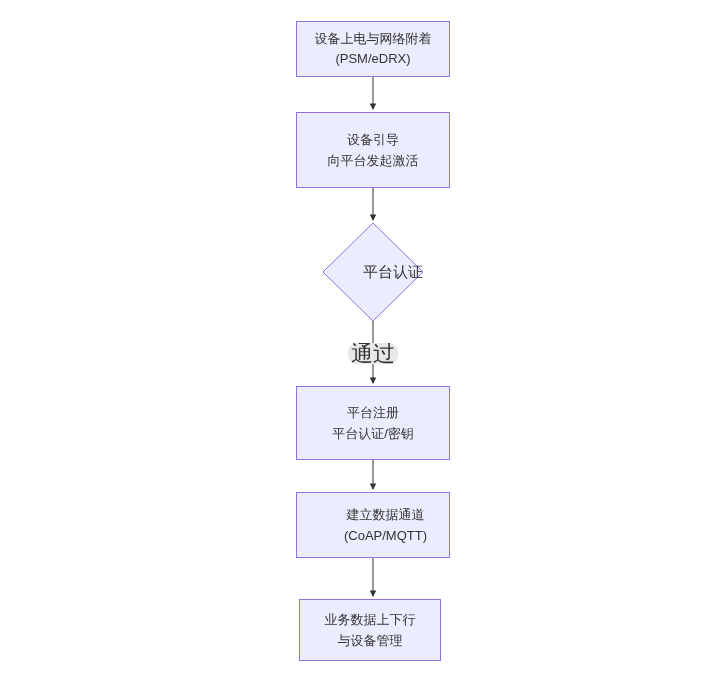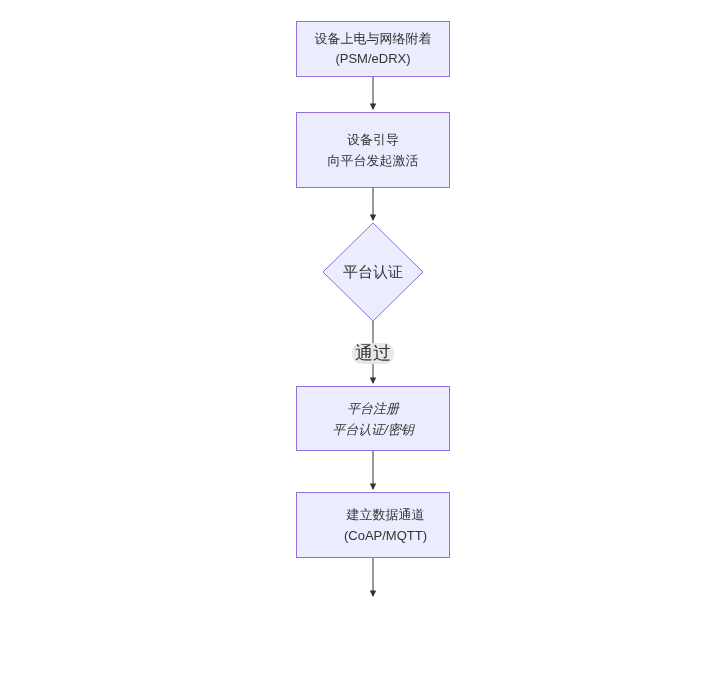--- a/index.html
+++ b/index.html
@@ -35,37 +35,37 @@
     background:var(--node-fill);
     border:1px solid var(--node-border);
     display:flex;flex-direction:column;
     align-items:center;justify-content:center;
     text-align:center;
     font-size:13px;line-height:21px;
     color:var(--text);
   }
   .node-a{left:296px;top:21px;width:154px;height:56px;line-height:20px;}
   .node-b{left:296px;top:112px;width:154px;height:76px;}
-  .node-d{left:296px;top:386px;width:154px;height:65px;font-style:italic;}
+  .node-d{left:296px;top:386px;width:154px;height:74px;}
   .node-e{left:296px;top:492px;width:154px;height:66px;padding-left:25px;}
   .node-f{left:299px;top:599px;width:142px;height:62px;}
   .diamond-label{
     position:absolute;
     left:323px;top:262px;width:100px;
-    text-align:center;
+    text-align:right;
     font-size:15px;line-height:20px;
     color:var(--text);
   }
   .edge-label{
     position:absolute;
     left:373px;top:343px;
     transform:translateX(-50%);
     background:var(--edge-label-bg);
     color:var(--text);
-    font-size:18px;line-height:21px;
+    font-size:22px;line-height:21px;
     padding:0 3px;
     white-space:nowrap;
     border-radius:9px;
   }
 </style>
 </head>
 <body>
 
 <div class="canvas">
 
@@ -102,14 +102,18 @@
   <div class="node node-d">
     <span>平台注册</span>
     <span>平台认证/密钥</span>
   </div>
 
   <div class="node node-e">
     <span>建立数据通道</span>
     <span>(CoAP/MQTT)</span>
   </div>
 
+  <div class="node node-f">
+    <span>业务数据上下行</span>
+    <span>与设备管理</span>
+  </div>
 
 </div>
 
 </body></html>

